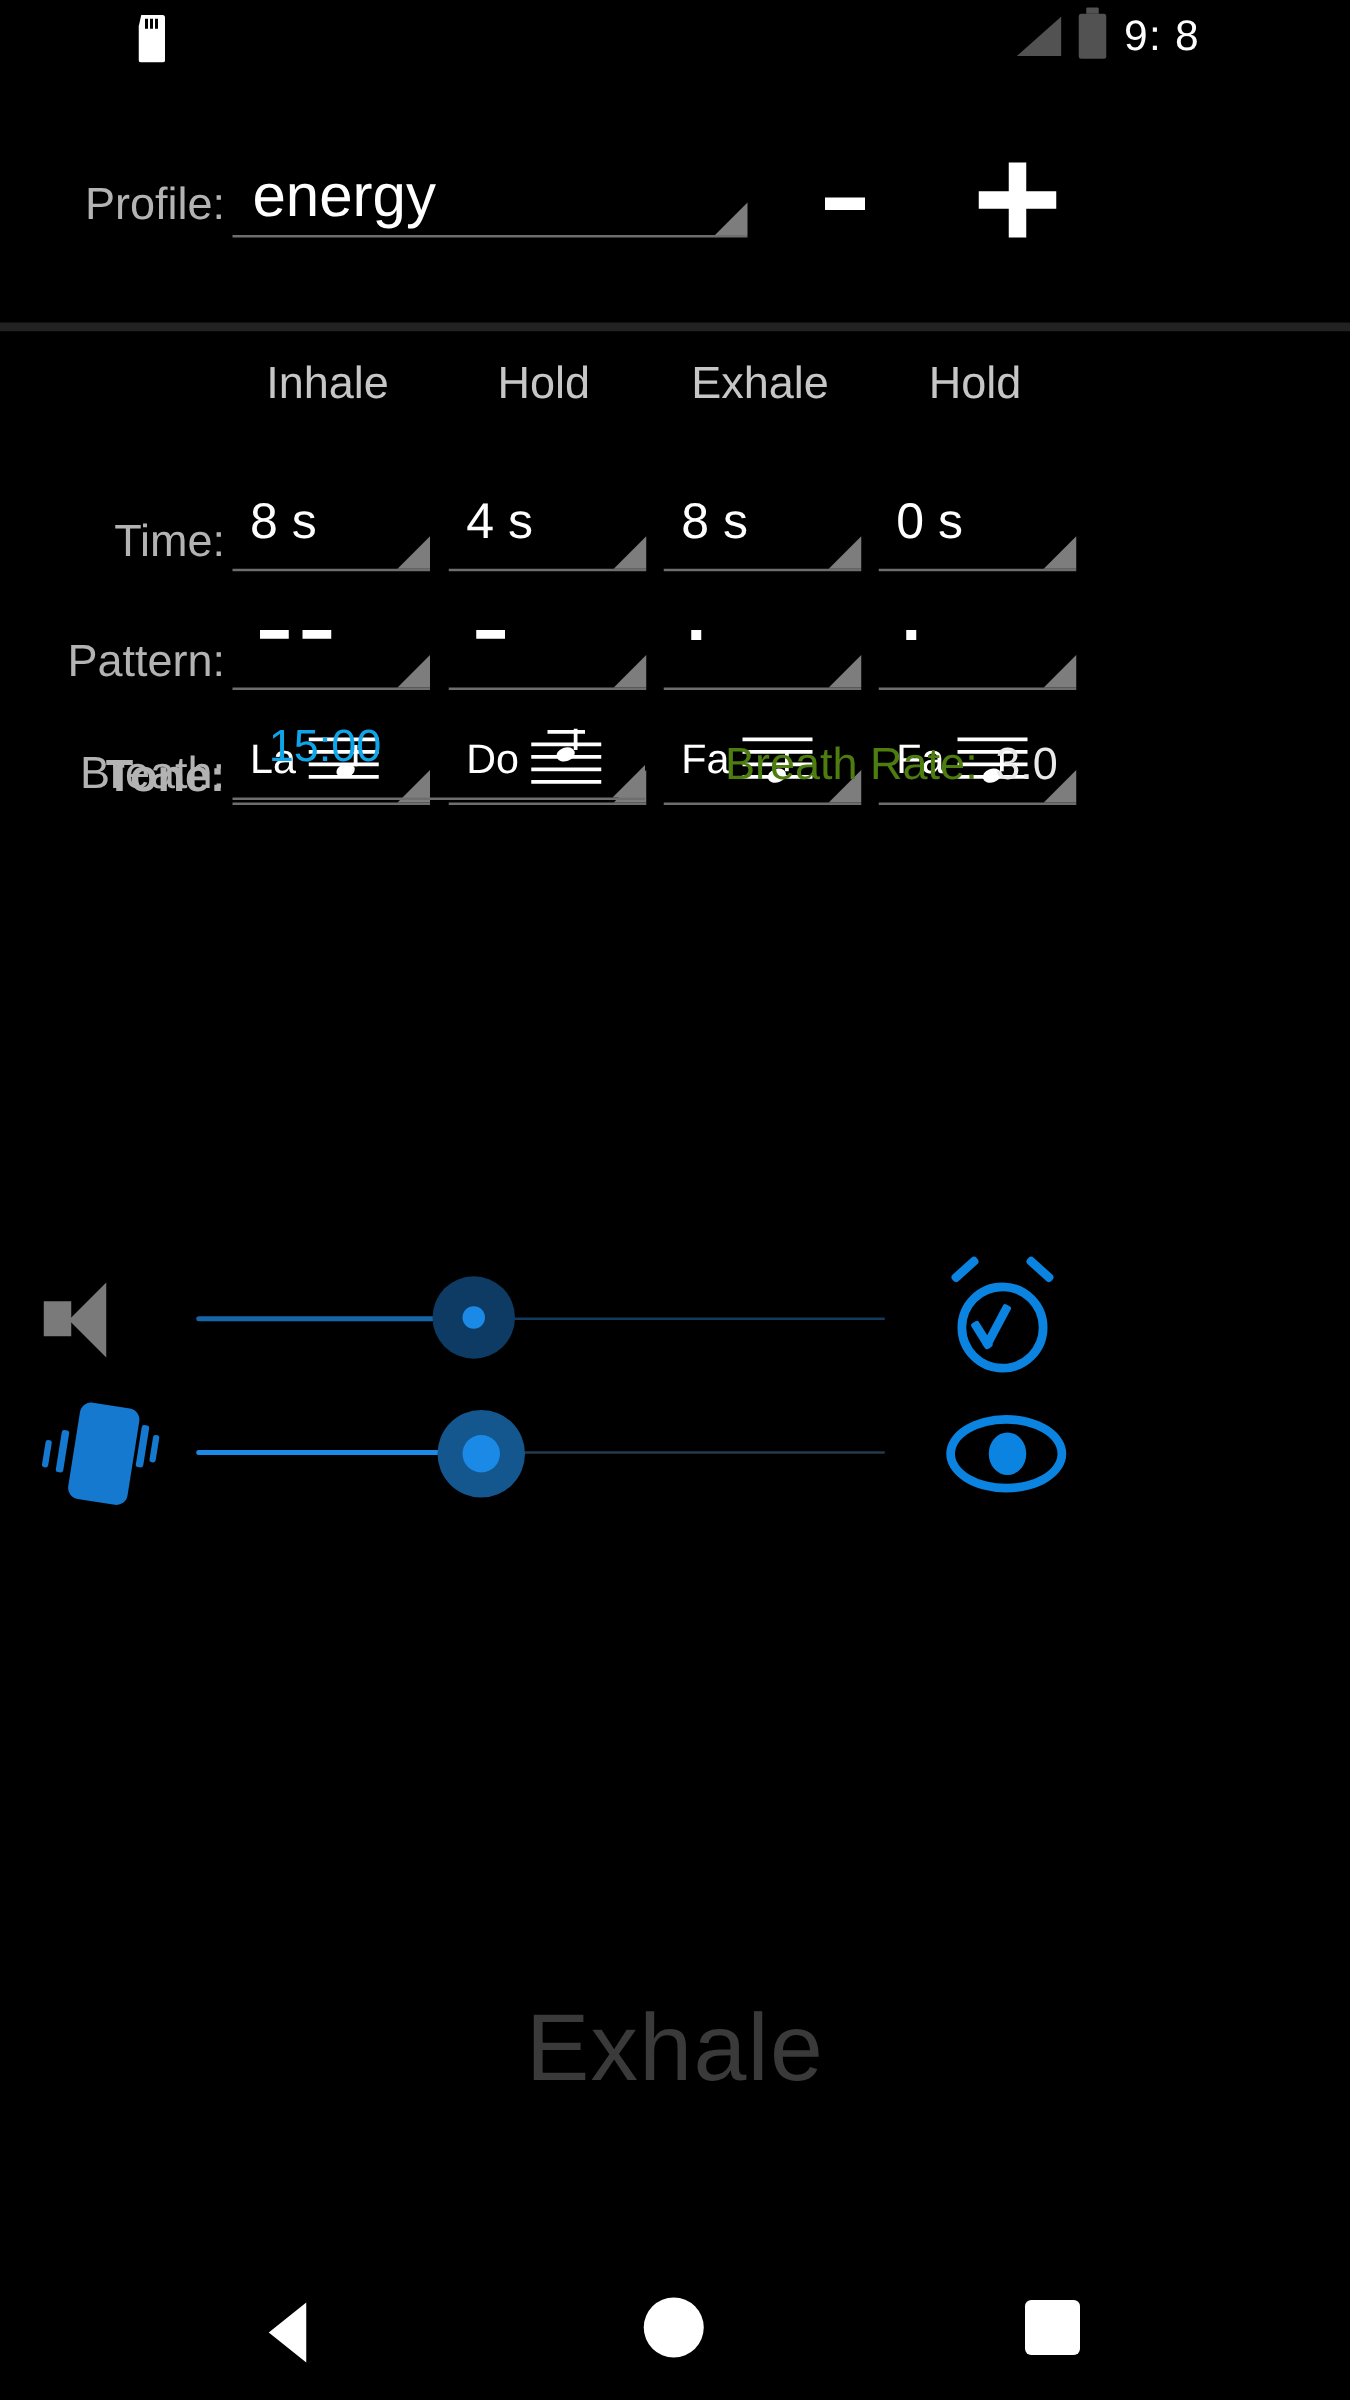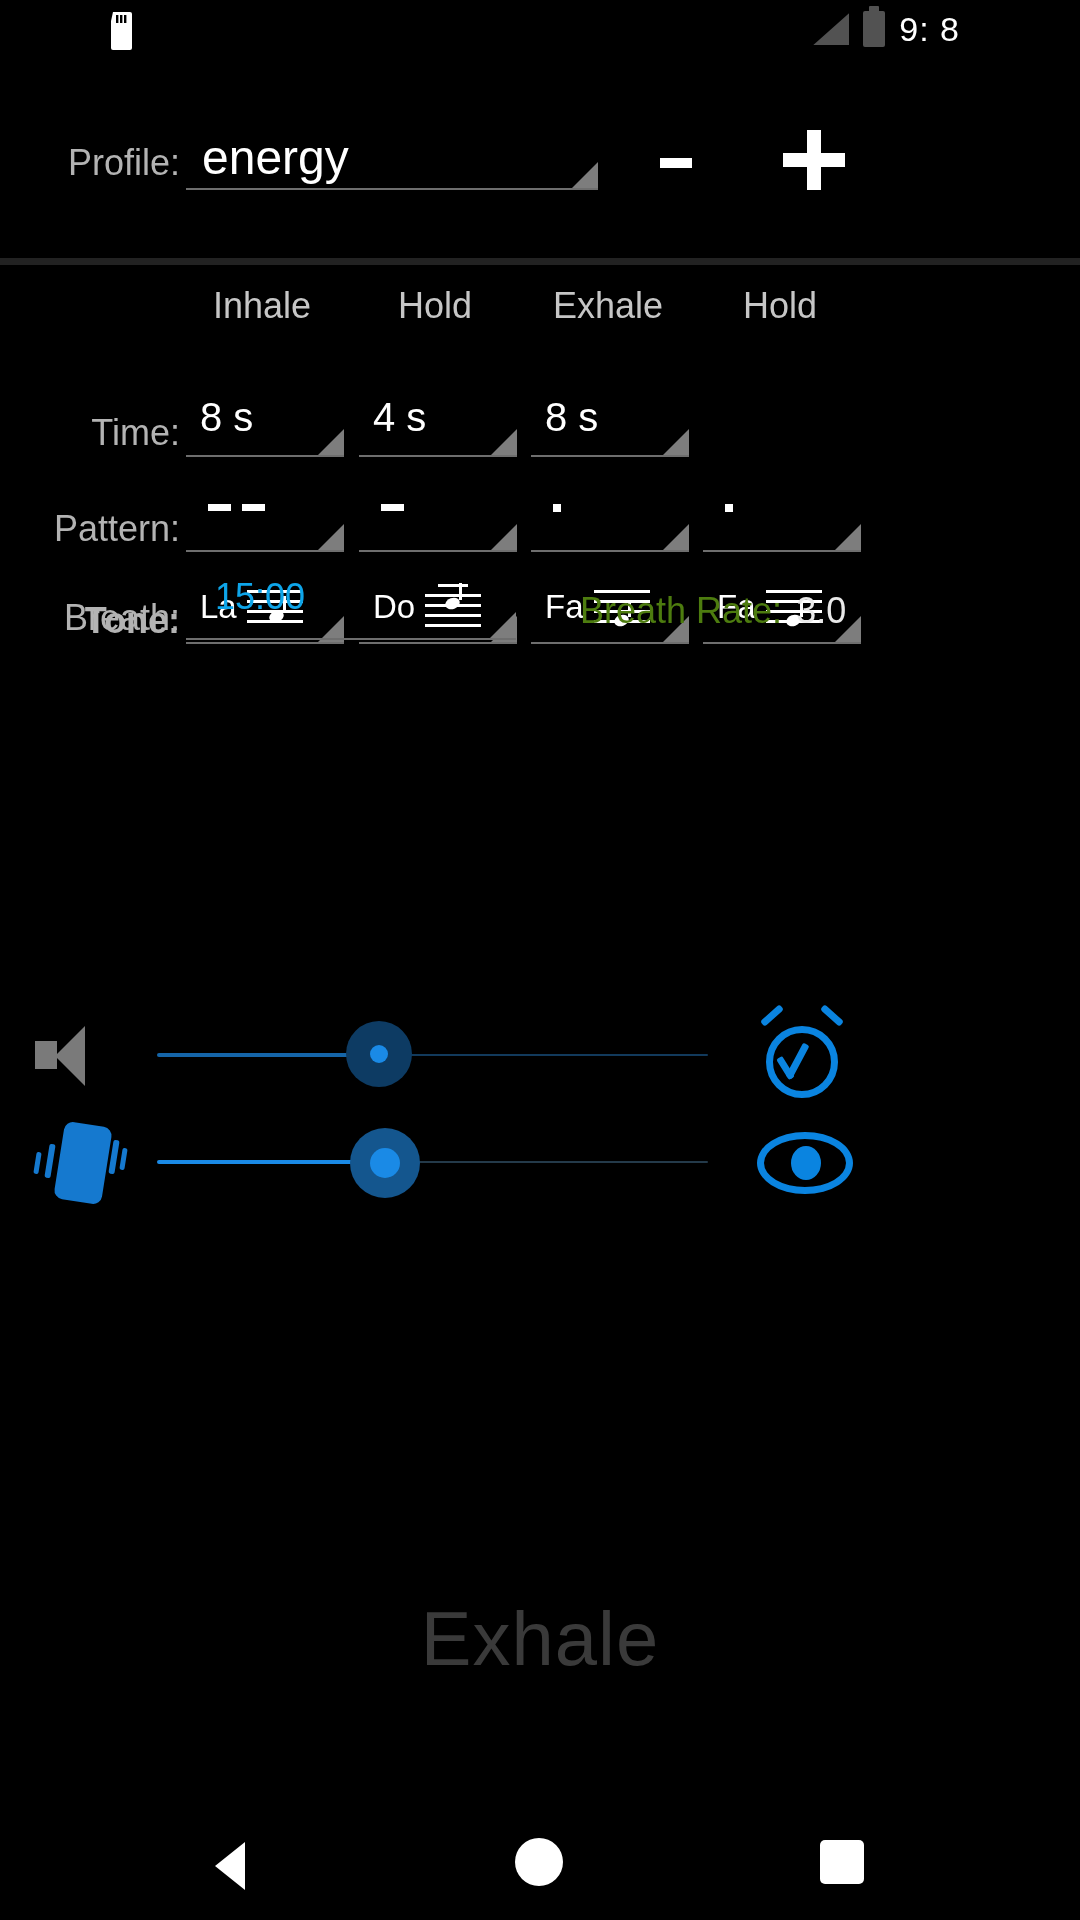--- a/index.html
+++ b/index.html
@@ -207,20 +207,23 @@
 
   <div class="row-label" style="left:20px; top:412px; width:160px;">Time:</div>
   <div class="cell-spinner spinner" style="left:186px; top:395px;">
     <div class="cell-value">8 s</div>
     </div>
   <div class="cell-spinner spinner" style="left:359px; top:395px;">
     <div class="cell-value">4 s</div>
     </div>
   <div class="cell-spinner spinner" style="left:531px; top:395px;">
     <div class="cell-value">8 s</div>
+    </div>
+  <div class="cell-spinner spinner" style="left:703px; top:395px;">
+    <div class="cell-value">0 s</div>
     </div>
 
   <div class="row-label" style="left:20px; top:508px; width:160px;">Pattern:</div>
   <div class="cell-spinner spinner" style="left:186px; top:490px;">
     <div class="pattern-glyph">
       <i class="dash"></i>
         <i class="dash"></i>
     </div>
 
   </div>

